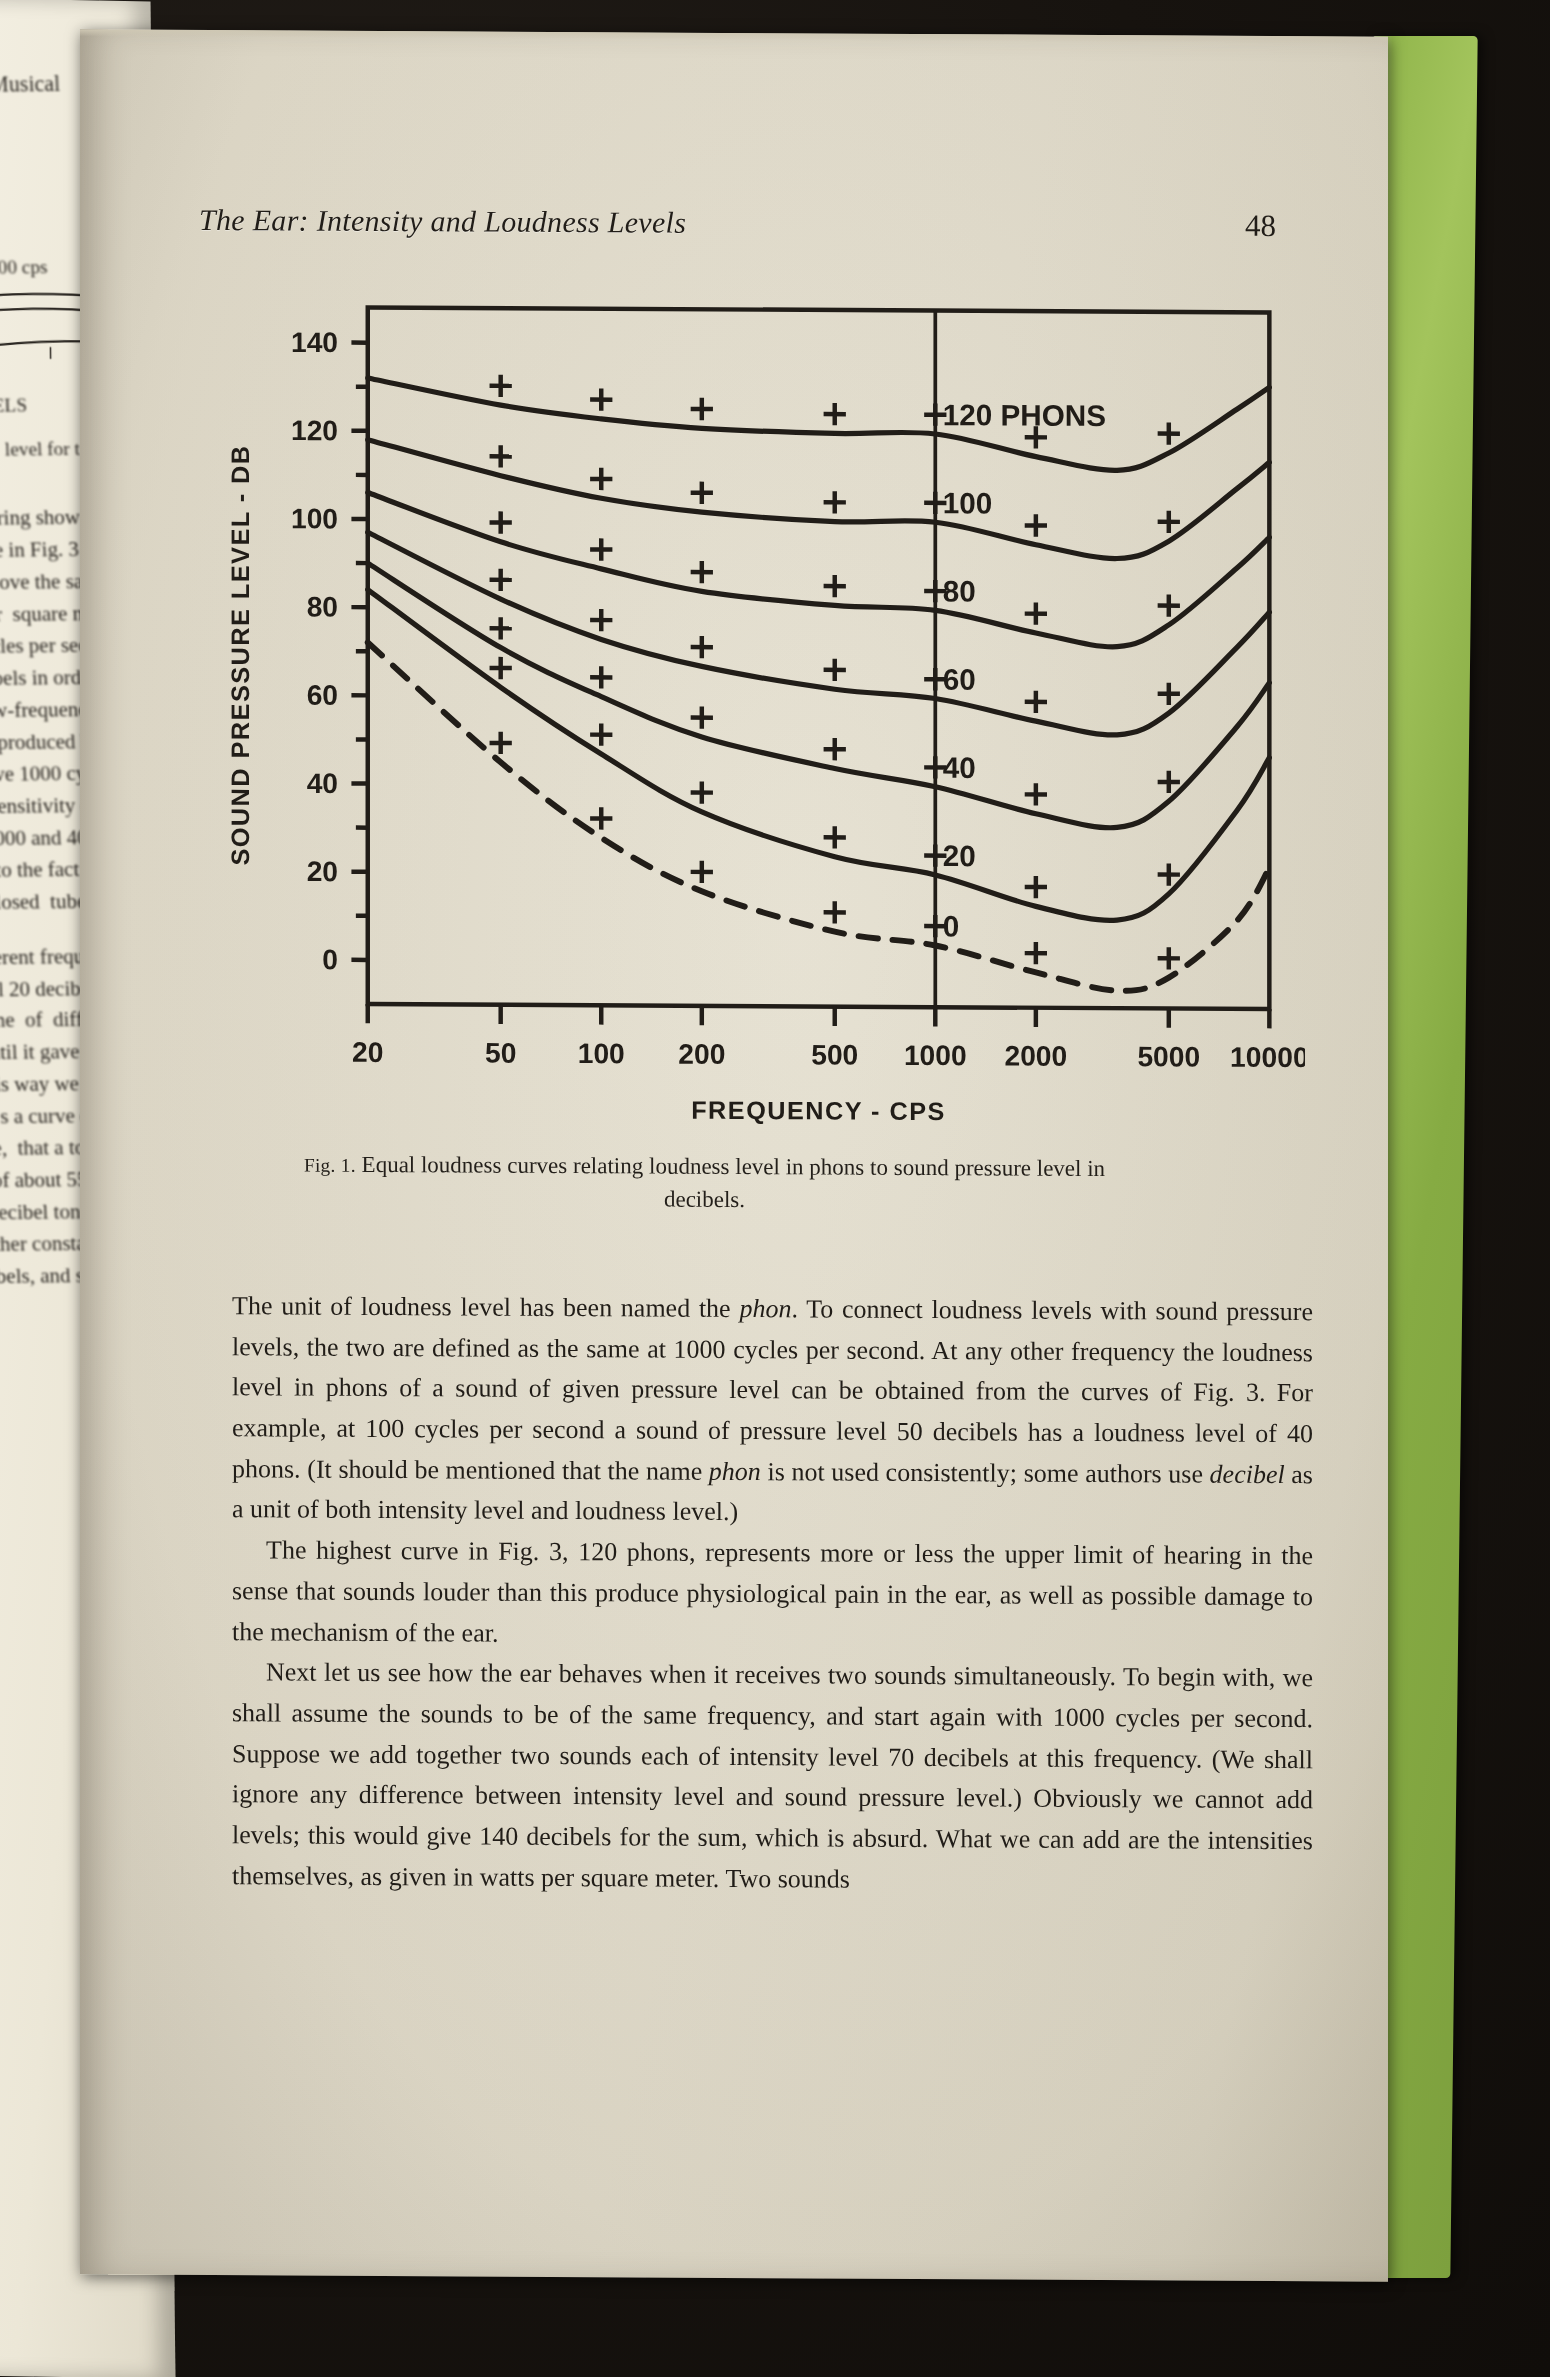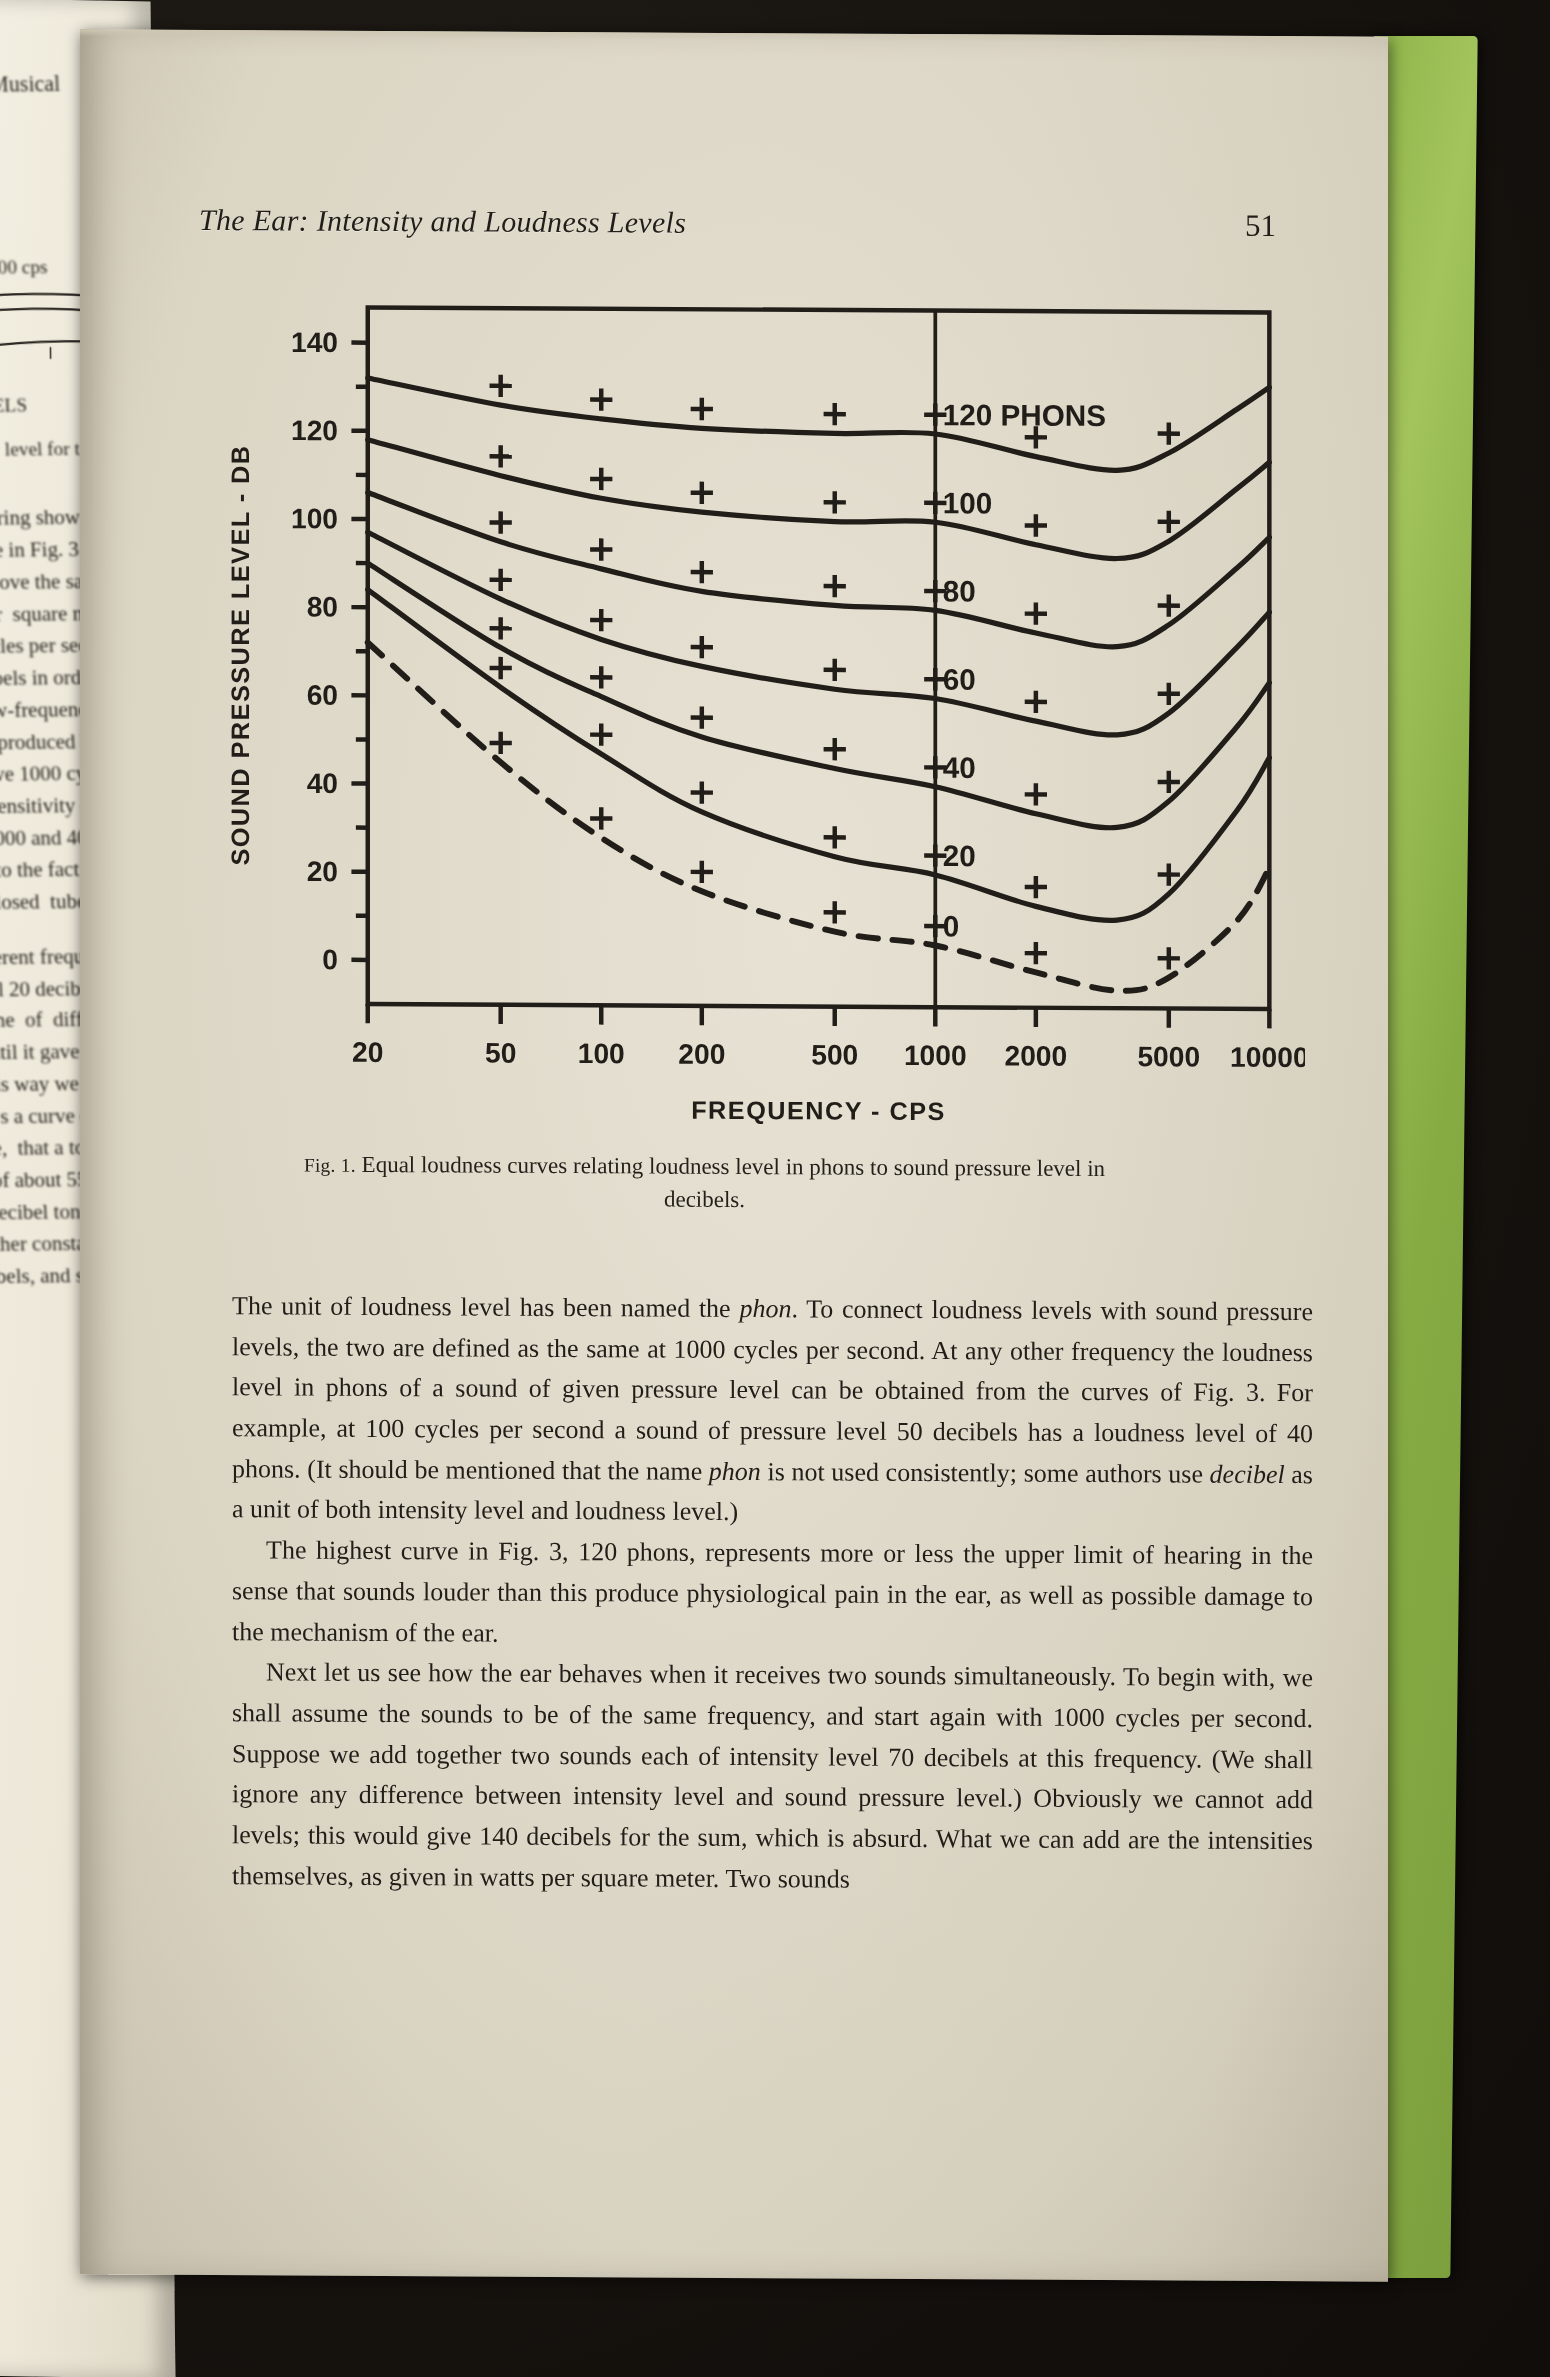--- a/index.html
+++ b/index.html
@@ -145,21 +145,21 @@
       <line x1="200" y1="18" x2="200" y2="62" stroke="#2b2722" stroke-width="3"></line>
       <line x1="150" y1="108" x2="150" y2="124" stroke="#2b2722" stroke-width="2"></line>
     </svg>
   </div>
 
 <div id="page">
   <div class="inner">
 
     <div id="runhead">
       <div class="title">The Ear: Intensity and Loudness Levels</div>
-      <div class="folio">51</div>
+      <div class="folio">48</div>
     </div>
 
     <div id="figure">
       <svg id="chart" width="1114" height="862" viewBox="0 0 1500 1160">
           <rect x="238" y="42" width="1214" height="938" fill="none" stroke="#211d18" stroke-width="6"></rect>
           <line x1="1002.1987802570412" y1="42" x2="1002.1987802570412" y2="980" stroke="#211d18" stroke-width="5"></line>
           <line x1="216" y1="920.632911392405" x2="238" y2="920.632911392405" stroke="#211d18" stroke-width="6"></line>
           <text x="198" y="933.632911392405" font-family="&quot;Liberation Sans&quot;, sans-serif" font-size="38" font-weight="bold" text-anchor="end" fill="#211d18" letter-spacing="0">0</text>
           <line x1="216" y1="801.8987341772151" x2="238" y2="801.8987341772151" stroke="#211d18" stroke-width="6"></line>
           <text x="198" y="814.8987341772151" font-family="&quot;Liberation Sans&quot;, sans-serif" font-size="38" font-weight="bold" text-anchor="end" fill="#211d18" letter-spacing="0">20</text>

